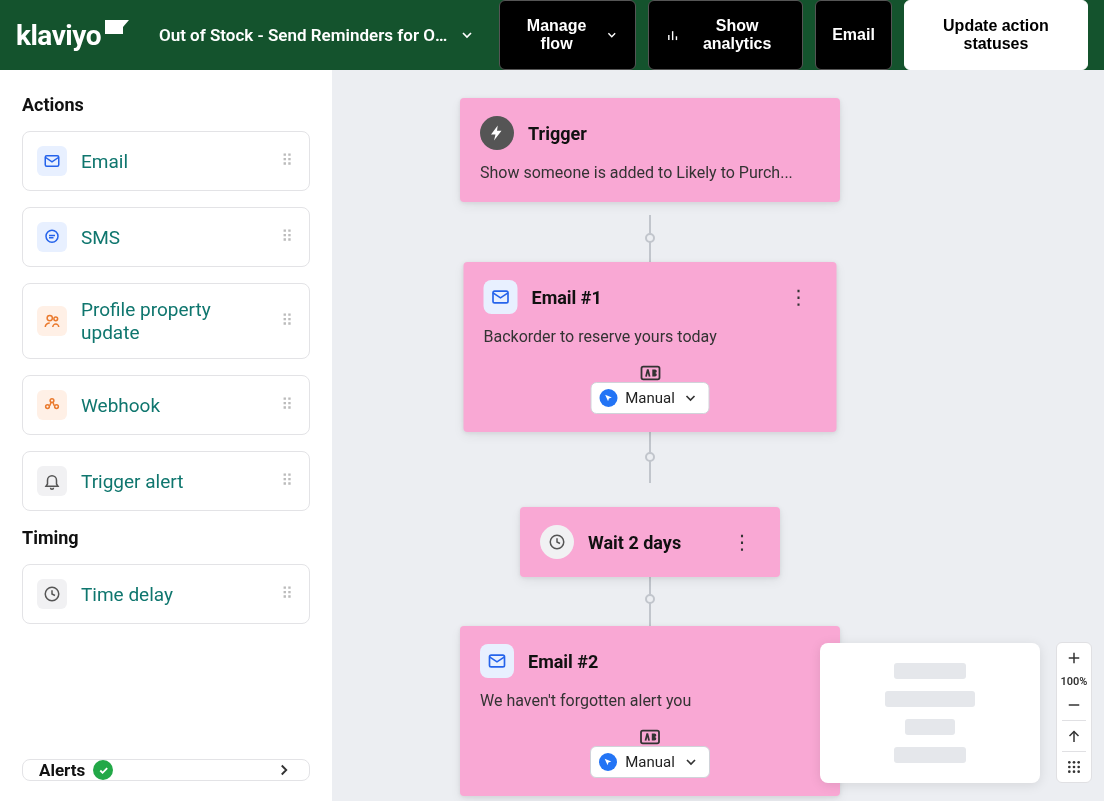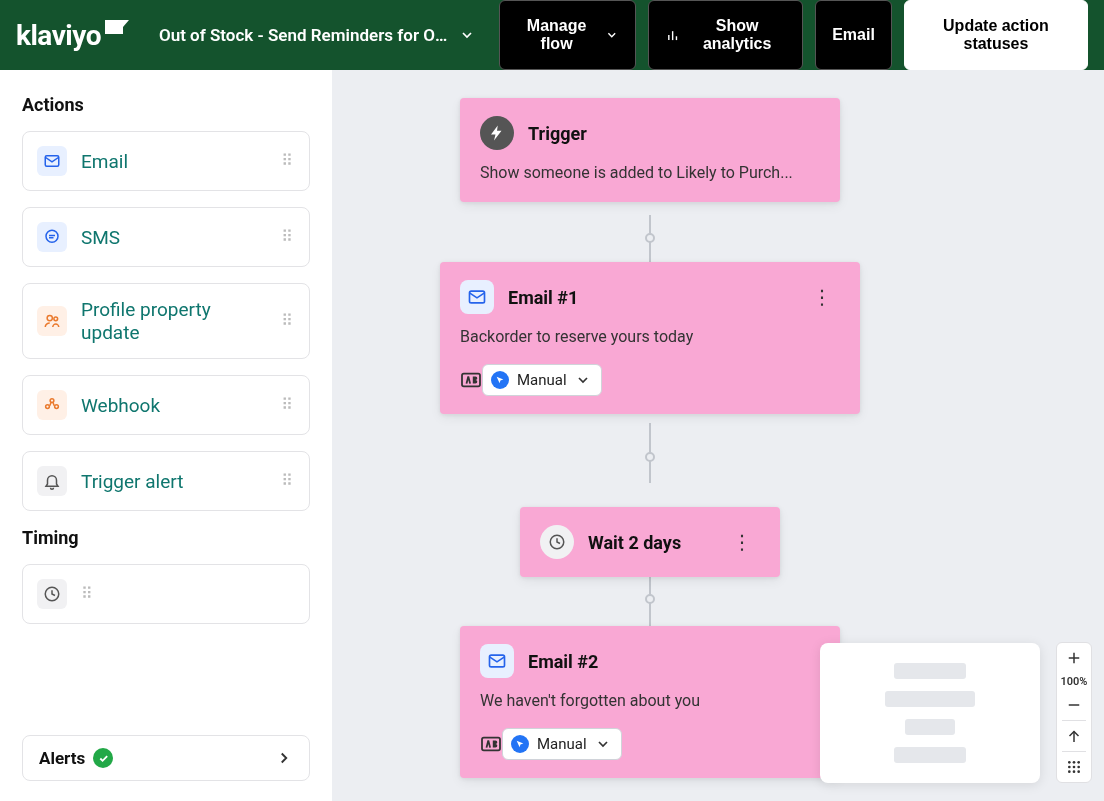--- a/index.html
+++ b/index.html
@@ -25,40 +25,40 @@
 .section-title { font-size: 18px; font-weight: 700; color: #111; margin-bottom: 16px; }
 .action-card { border: 1px solid #e3e3e6; border-radius: 8px; padding: 14px 14px; display: flex; align-items: center; gap: 14px; margin-bottom: 16px; cursor: grab; background: #fff; }
 .action-icon { width: 30px; height: 30px; border-radius: 6px; display: flex; align-items: center; justify-content: center; }
 .action-icon.blue { background: #e8f0ff; color: #2563eb; }
 .action-icon.orange { background: #fff0e6; color: #ea7a2e; }
 .action-icon.grey { background: #f1f1f3; color: #555; }
 .action-label { font-size: 19px; color: #0f766e; flex: 1; }
 .drag-handle { color: #bbb; letter-spacing: 2px; font-size: 16px; line-height: 10px; }
 
 
-.alerts-card { margin: 12px 22px 20px 22px; border: 1px solid #e3e3e6; border-radius: 8px; padding: 12px 16px; display: flex; align-items: center; cursor: pointer; background: #fff; }
+.alerts-card { margin: 12px 22px 20px 22px; border: 1px solid #e3e3e6; border-radius: 8px; padding: 0 16px; display: flex; align-items: center; cursor: pointer; background: #fff; }
 .alerts-text { flex: 1; }
 .alerts-title-row { display: flex; align-items: center; gap: 8px; }
 .alerts-title { font-size: 17px; font-weight: 700; color: #111; }
 .alerts-badge { width: 20px; height: 20px; border-radius: 50%; background: #22a847; display: flex; align-items: center; justify-content: center; color: #fff; font-size: 12px; }
 .alerts-sub { font-size: 15px; color: #444; margin-top: 2px; }
 .chev { font-size: 22px; color: #333; }
 
 
 .canvas { position: absolute; left: 332px; right: 0; top: 70px; bottom: 0; background: #eceef2; overflow: hidden; }
 
 
 .flow-line { position: absolute; width: 2px; background: #c1c5cc; left: 50%; transform: translateX(-1px); z-index: 0; }
 .flow-dot { position: absolute; width: 10px; height: 10px; border-radius: 50%; background: #eceef2; border: 2px solid #c1c5cc; left: 50%; transform: translateX(-5px); z-index: 1; }
 
 .card { position: absolute; background: #f9a8d4; border-radius: 4px; box-shadow: 0 1px 4px rgba(0,0,0,0.08), 0 4px 12px rgba(0,0,0,0.06); padding: 18px 20px; left: 50%; transform: translateX(-50%); z-index: 2; }
 .card-header { display: flex; align-items: center; gap: 14px; margin-bottom: 12px; }
 .card-title { font-size: 18px; font-weight: 700; color: #111; flex: 1; }
 .card-sub { font-size: 16px; color: #333; line-height: 1.4; overflow: hidden; text-overflow: ellipsis; white-space: nowrap; }
-.card-footer { display: flex; align-items: center; justify-content: flex-start; margin-top: 16px; }
+.card-footer { display: flex; align-items: center; justify-content: space-between; margin-top: 16px; flex-direction: column; }
 .round-icon { width: 34px; height: 34px; border-radius: 50%; display: flex; align-items: center; justify-content: center; }
 .round-icon.dark { background: #555; color: #fff; }
 .square-icon { width: 34px; height: 34px; border-radius: 8px; display: flex; align-items: center; justify-content: center; background: #e8f0ff; color: #2563eb; }
 .square-icon.grey { background: #f1f1f3; color: #555; }
 .kebab { font-size: 20px; color: #333; cursor: pointer; padding: 4px 8px; }
 .ab-icon { width: 22px; height: 18px; display: inline-block; }
 .status-select { border: 1px solid #d0d3d9; border-radius: 6px; padding: 6px 10px 6px 8px; display: flex; align-items: center; gap: 8px; cursor: pointer; background: #fff; }
 .status-dot { width: 18px; height: 18px; border-radius: 50%; background: #2374f5; display: flex; align-items: center; justify-content: center; }
 .status-label { font-size: 15px; color: #222; }
 
@@ -182,20 +182,21 @@
 
     <div class="section-title" style="margin-top:10px;">Timing</div>
 
     <div class="action-card">
       <span class="action-icon grey">
         <svg width="18" height="18" viewBox="0 0 24 24" fill="none" stroke="#555" stroke-width="2">
             <circle cx="12" cy="12" r="9"></circle>
             <polyline points="12 7 12 12 16 14"></polyline>
           </svg>
       </span>
+      <span class="action-label">Time delay</span>
       <span class="drag-handle">⠿</span>
     </div>
 
     <div style="height:8px;"></div>
   </div>
 
   <div class="alerts-card">
     <div class="alerts-text">
       <div class="alerts-title-row">
         <span class="alerts-title">Alerts</span>
@@ -230,21 +231,21 @@
       <span class="round-icon dark">
         <svg width="18" height="18" viewBox="0 0 24 24" fill="#fff">
             <path d="M13 2 4 14h6l-2 8 10-13h-6z"></path>
           </svg>
       </span>
       <span class="card-title">Trigger</span>
     </div>
     <div class="card-sub">Show someone is added to Likely to Purch...</div>
   </div>
 
-  <div class="card" style="top:192px; width:420px; left:318px;">
+  <div class="card" style="top:192px; width:373px; left:318px;">
     <div class="card-header">
       <span class="square-icon">
         <svg width="20" height="20" viewBox="0 0 24 24" fill="none" stroke="#2563eb" stroke-width="2">
             <rect x="3" y="5" width="18" height="14" rx="2"></rect>
             <polyline points="3 7 12 13 21 7"></polyline>
           </svg>
       </span>
       <span class="card-title">Email #1</span>
       <span class="kebab">⋮</span>
     </div>
@@ -288,21 +289,21 @@
     <div class="card-header">
       <span class="square-icon">
         <svg width="20" height="20" viewBox="0 0 24 24" fill="none" stroke="#2563eb" stroke-width="2">
             <rect x="3" y="5" width="18" height="14" rx="2"></rect>
             <polyline points="3 7 12 13 21 7"></polyline>
           </svg>
       </span>
       <span class="card-title">Email #2</span>
       <span class="kebab" style="visibility:hidden;">⋮</span>
     </div>
-    <div class="card-sub">We haven't forgotten about you</div>
+    <div class="card-sub">We haven't forgotten alert you</div>
     <div class="card-footer">
       <span class="ab-icon">
         <svg width="22" height="18" viewBox="0 0 24 20" fill="none" stroke="#333" stroke-width="2">
             <rect x="2" y="3" width="20" height="14" rx="2"></rect>
             <path d="M7 14 9 6l2 8"></path>
             <path d="M14 6h3a2 2 0 0 1 0 4h-3v0h3a2 2 0 0 1 0 4h-3z" fill="#333" stroke="none"></path>
           </svg>
       </span>
       <div class="status-select">
         <span class="status-dot">

